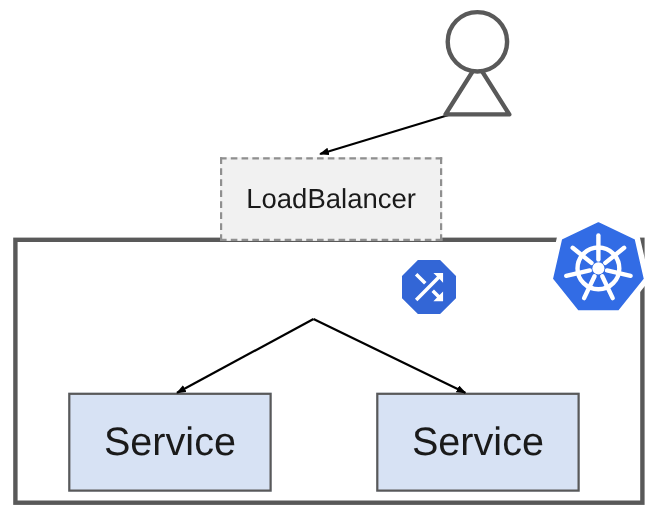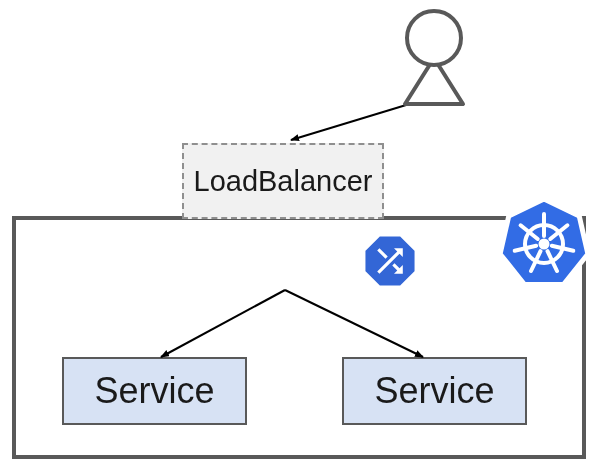--- a/index.html
+++ b/index.html
@@ -26,43 +26,43 @@
   .cluster {
     left: 12px;
     top: 216px;
     width: 574px;
     height: 243px;
     border: 4px solid #595959;
     background: transparent;
     z-index: 1;
   }
   .lb-box {
-    left: 182px;
+    left: 200px;
     top: 143px;
     width: 202px;
     height: 76px;
     background: #f1f1f1;
     border: 2px dashed #8f8f8f;
-    font-size: 29px;
+    font-size: 25px;
     z-index: 2;
   }
   .ingress-box {
     left: 183px;
     top: 219px;
     width: 202px;
     height: 74px;
     background: #d7e2f4;
     border: 2px solid #595959;
     font-size: 26px;
     z-index: 2;
   }
   .service-box {
     top: 357px;
     width: 185px;
-    height: 68px;
+    height: 90px;
     background: #d7e2f4;
     border: 2px solid #595959;
     font-size: 36px;
     z-index: 2;
   }
   .service-1 { left: 62px; }
   .service-2 { left: 342px; }
   .icon-abs { position: absolute; z-index: 3; }
   .k8s-logo      { left: 493px; top: 193px; }
   .ingress-icon  { left: 355px; top: 226px; }

